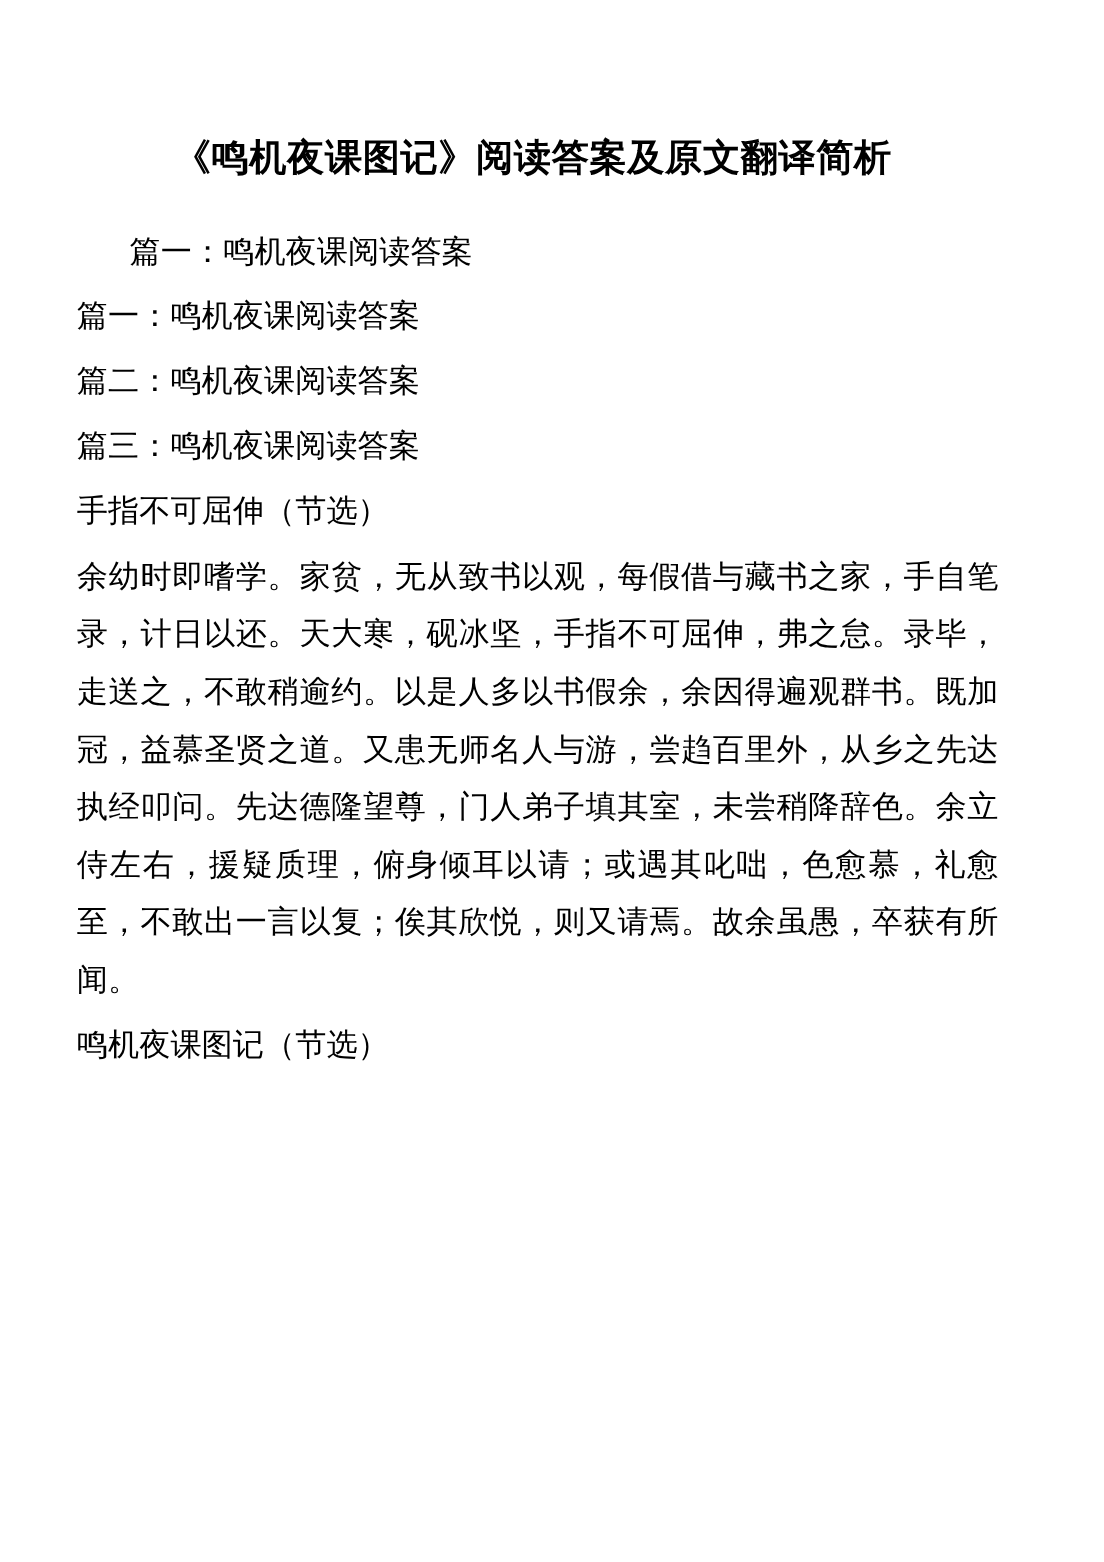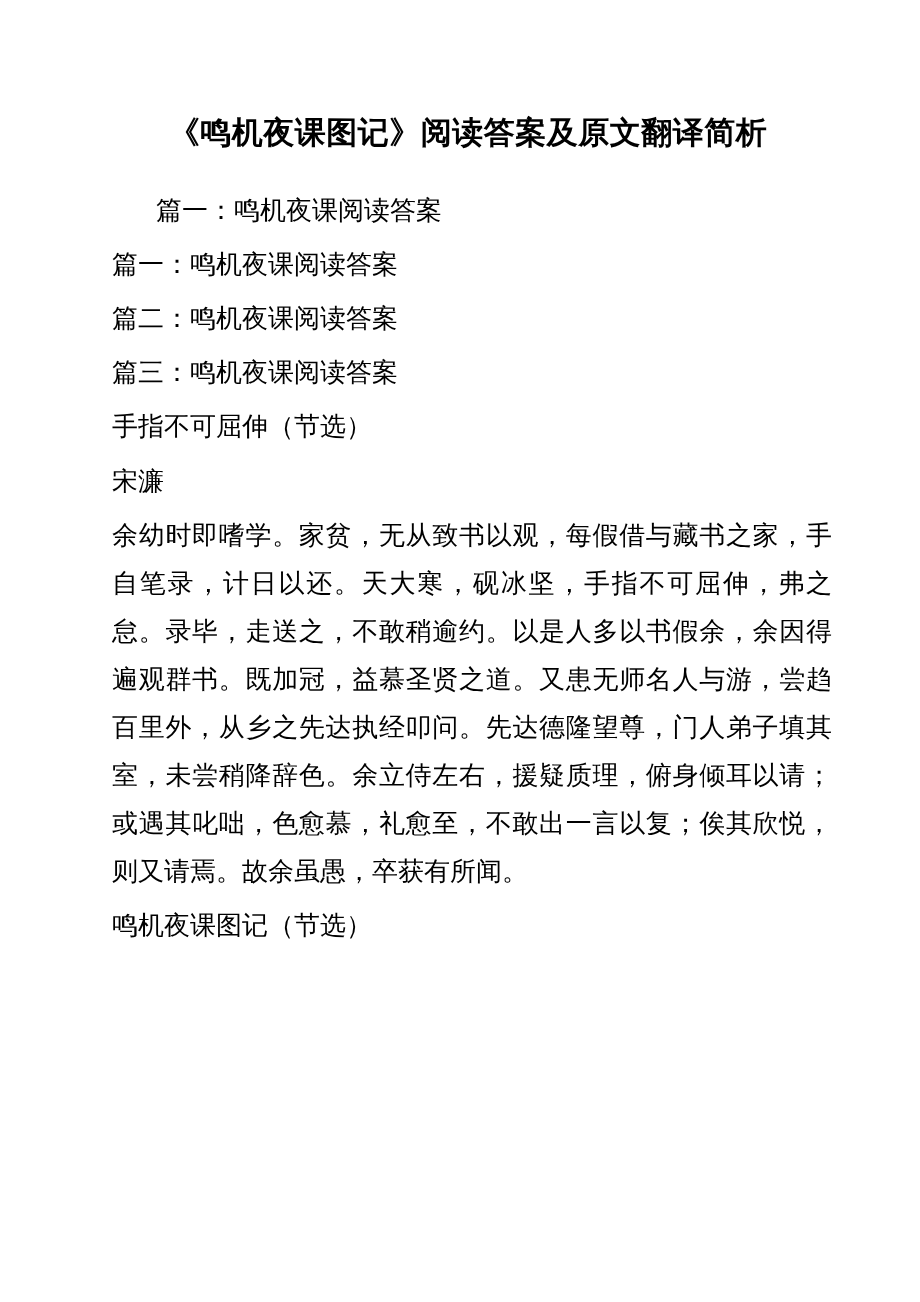--- a/index.html
+++ b/index.html
@@ -11,21 +11,21 @@
     width: 920px;
     height: 1302px;
     font-family: "DejaVu Serif", "Liberation Serif", serif;
     color: #000000;
     overflow: hidden;
   }
   .page {
     width: 920px;
     height: 1130px;
     box-sizing: border-box;
-    padding: 108px 88px 40px 104px;
+    padding: 108px 88px 40px 56px;
     position: relative;
   }
   .doc-title {
     font-family: "DejaVu Sans", "Liberation Sans", sans-serif;
     font-weight: bold;
     font-size: 31px;
     line-height: 1.55;
     text-align: center;
     margin: 0 0 30px 0;
     letter-spacing: 0.5px;
@@ -50,18 +50,17 @@
 <div class="page">
 
   <h1 class="doc-title">《鸣机夜课图记》阅读答案及原文翻译简析</h1>
 
   <div class="body-text">
     <p class="flow indent-1">篇一：鸣机夜课阅读答案</p>
     <p class="flow indent-half">篇一：鸣机夜课阅读答案</p>
     <p class="flow indent-half">篇二：鸣机夜课阅读答案</p>
     <p class="flow indent-half">篇三：鸣机夜课阅读答案</p>
     <p class="flow indent-half">手指不可屈伸（节选）</p>
-    <p class="flow indent-half">宋濂</p>
     <p class="flow indent-half">余幼时即嗜学。家贫，无从致书以观，每假借与藏书之家，手自笔录，计日以还。天大寒，砚冰坚，手指不可屈伸，弗之怠。录毕，走送之，不敢稍逾约。以是人多以书假余，余因得遍观群书。既加冠，益慕圣贤之道。又患无师名人与游，尝趋百里外，从乡之先达执经叩问。先达德隆望尊，门人弟子填其室，未尝稍降辞色。余立侍左右，援疑质理，俯身倾耳以请；或遇其叱咄，色愈慕，礼愈至，不敢出一言以复；俟其欣悦，则又请焉。故余虽愚，卒获有所闻。</p>
     <p class="flow indent-half">鸣机夜课图记（节选）</p>
   </div>
 
 </div>
 
 </body></html>

